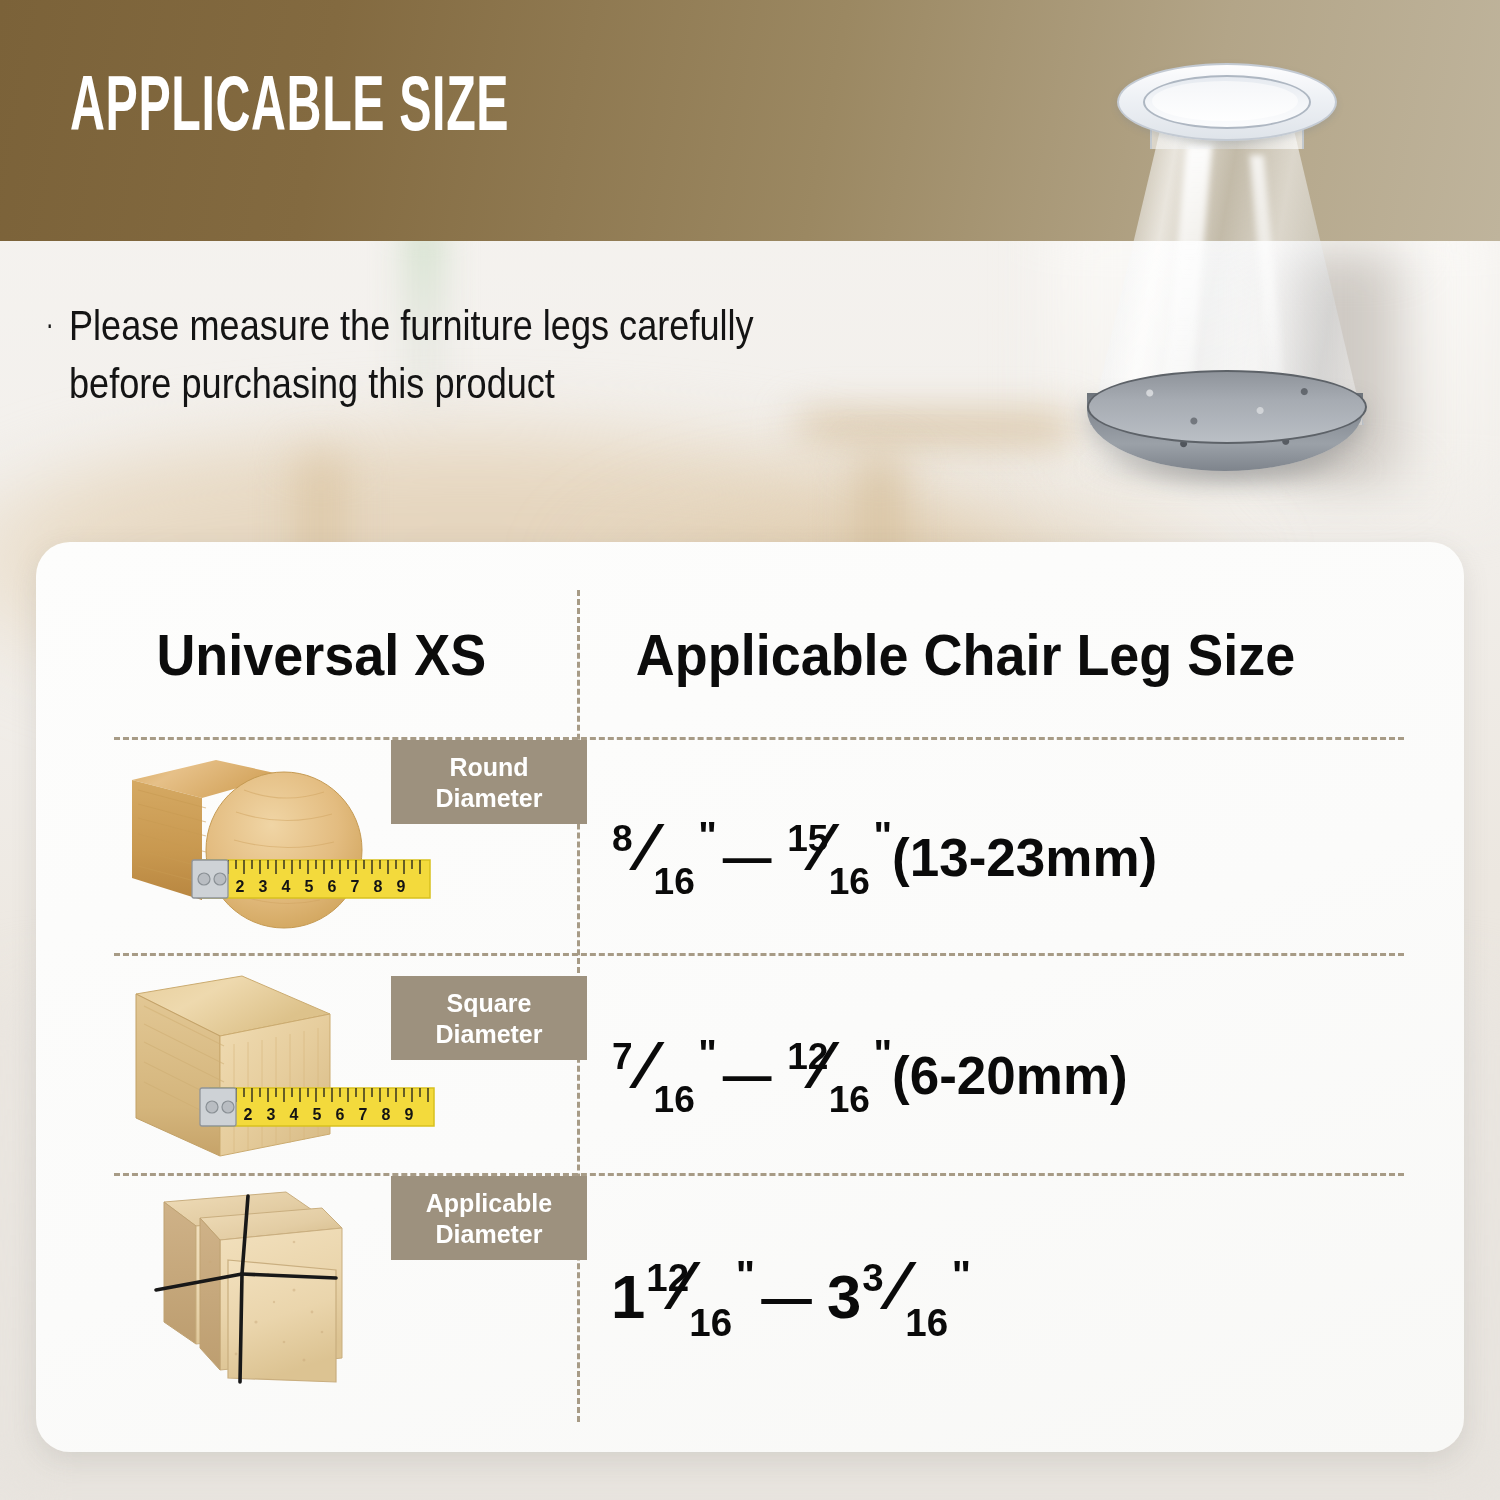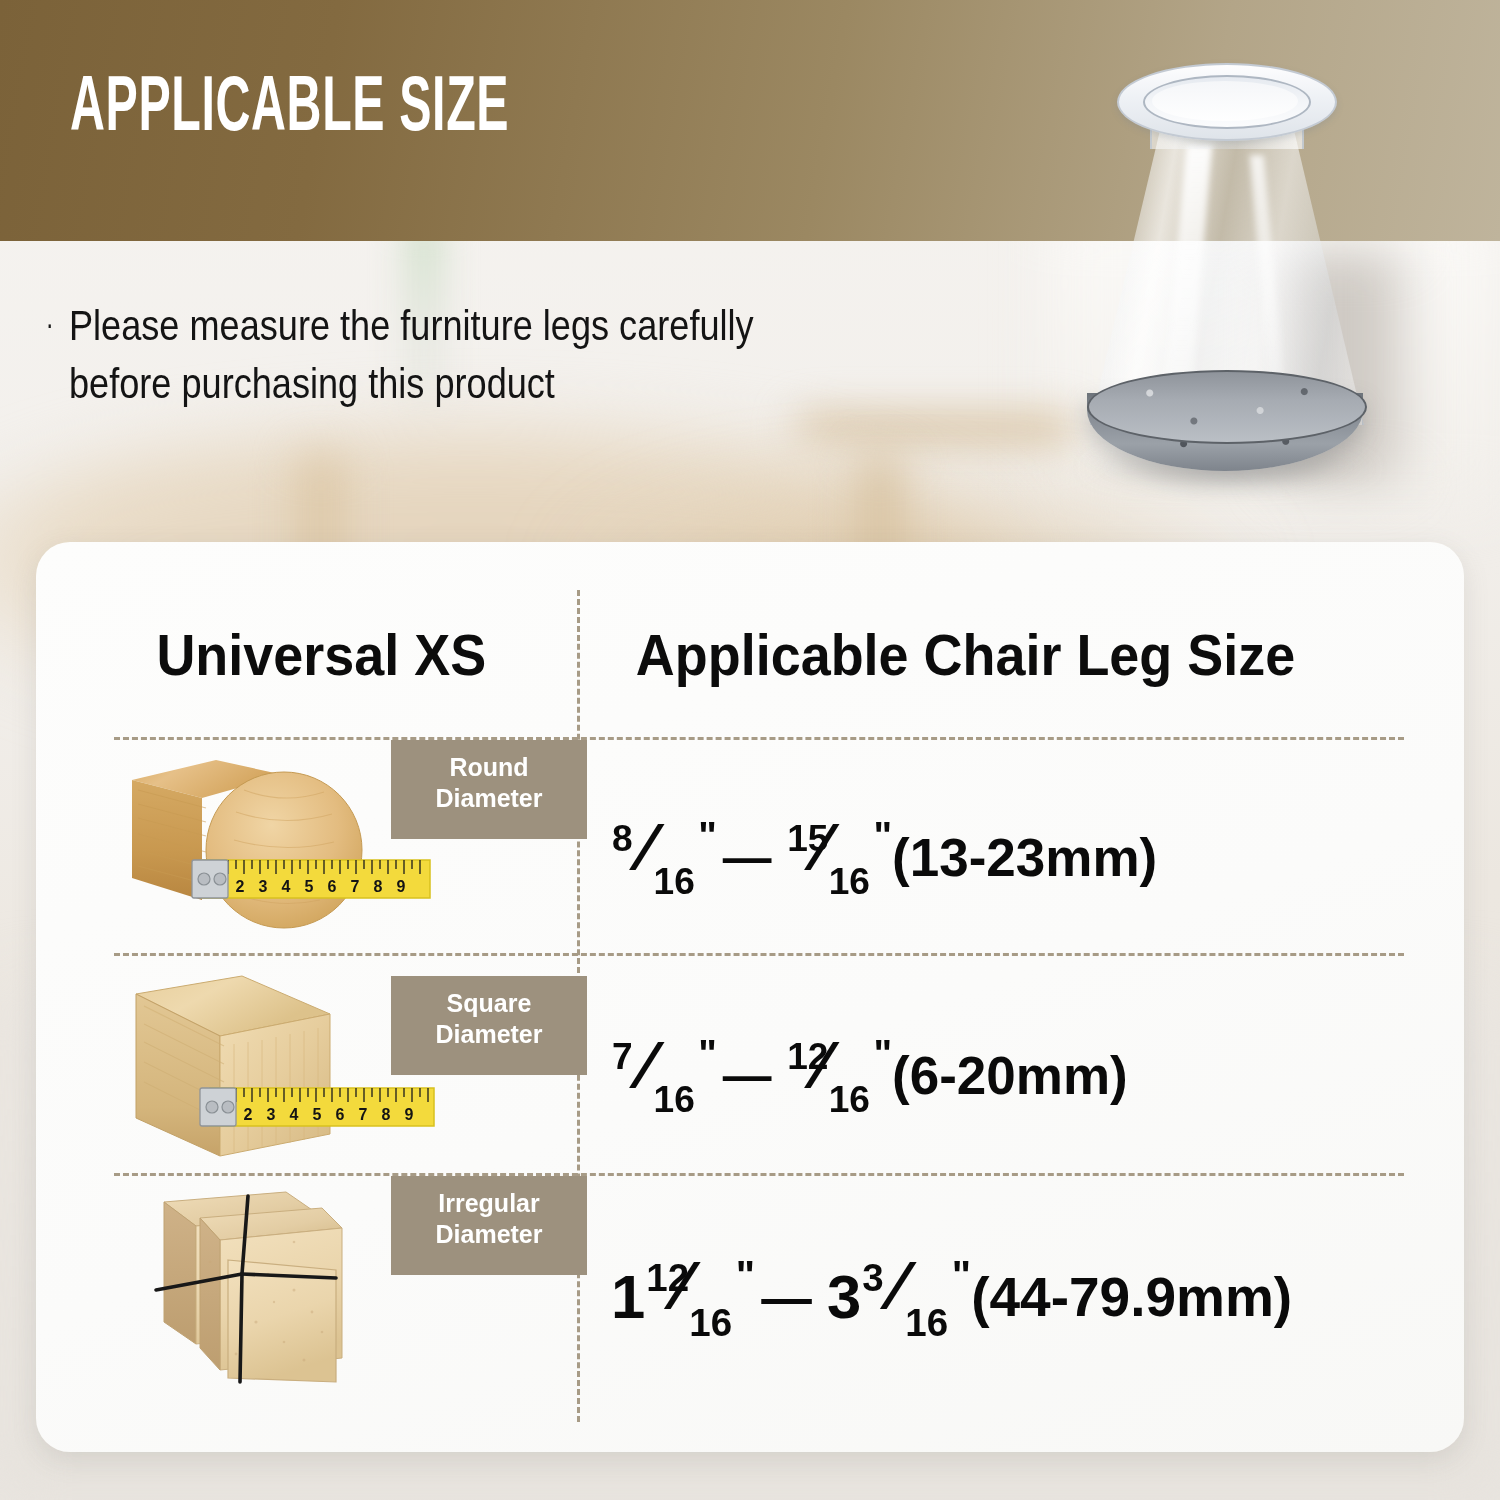--- a/index.html
+++ b/index.html
@@ -304,21 +304,21 @@
   
   .badge {
     position: absolute;
     width: 196px;
     background: #9d917e;
     color: #ffffff;
     font-weight: bold;
     font-size: 25px;
     line-height: 31px;
     text-align: center;
-    padding: 12px 4px 25px;
+    padding: 12px 4px 10px;
     box-sizing: border-box;
   }
   .badge.b1 { left: 355px; top: 198px; }
   .badge.b2 { left: 355px; top: 434px; }
   .badge.b3 { left: 355px; top: 634px; }
 
   
   .measure {
     position: absolute;
     left: 575px;
@@ -729,21 +729,21 @@
         <g stroke="#181818" stroke-width="3.6" fill="none" stroke-linecap="round">
           <path d="M112,14 L106,92"></path>
           <path d="M106,92 L104,200"></path>
           <path d="M20,108 L106,92"></path>
           <path d="M106,92 L200,96"></path>
         </g>
       </svg>
     </div>
 
     <div class="badge b3">
-      <div>Irregular</div>
+      <div>Applicable</div>
       <div>Diameter</div>
     </div>
 
     <div class="measure m3">
       <span class="frac">
         <span class="whole">1</span>
         <span class="stack">
           <span class="num">12</span>
           <span class="slash">⁄</span>
           <span class="den">16</span>
@@ -753,17 +753,16 @@
       <span class="dash-sep">—</span>
       <span class="frac">
         <span class="whole">3</span>
         <span class="stack">
           <span class="num">3</span>
           <span class="slash">⁄</span>
           <span class="den">16</span>
           <span class="inch">"</span>
         </span>
       </span>
-      <span class="mm">(44-79.9mm)</span>
     </div>
 
   </div>
 </div>
 
 </body></html>

